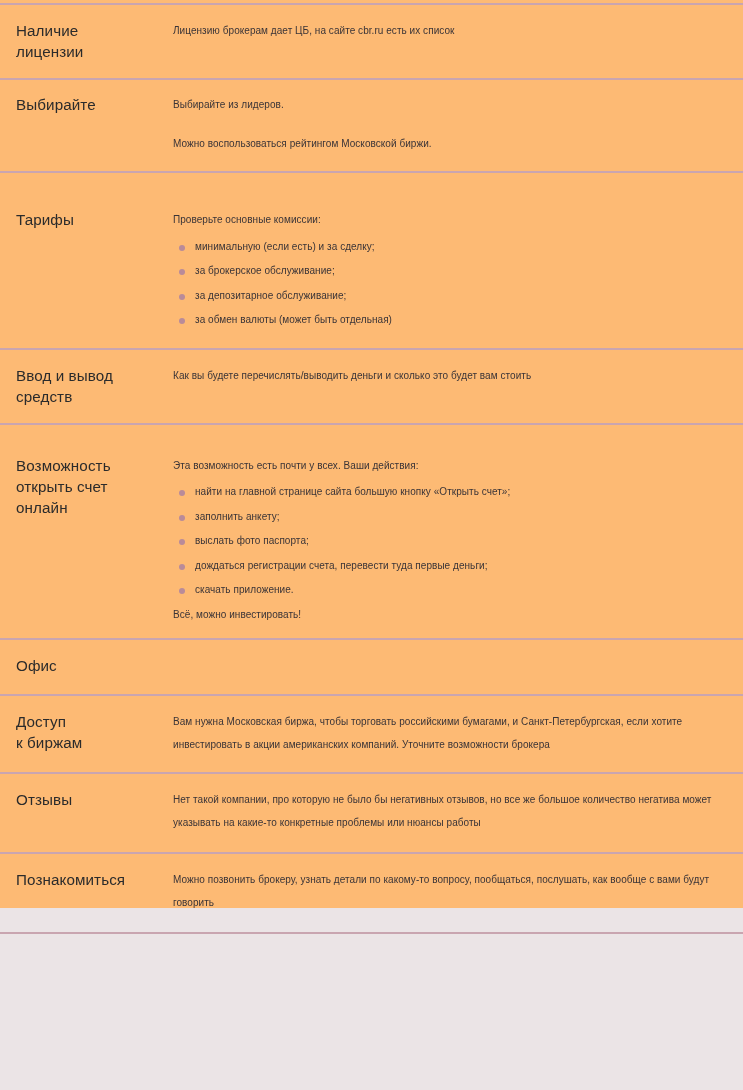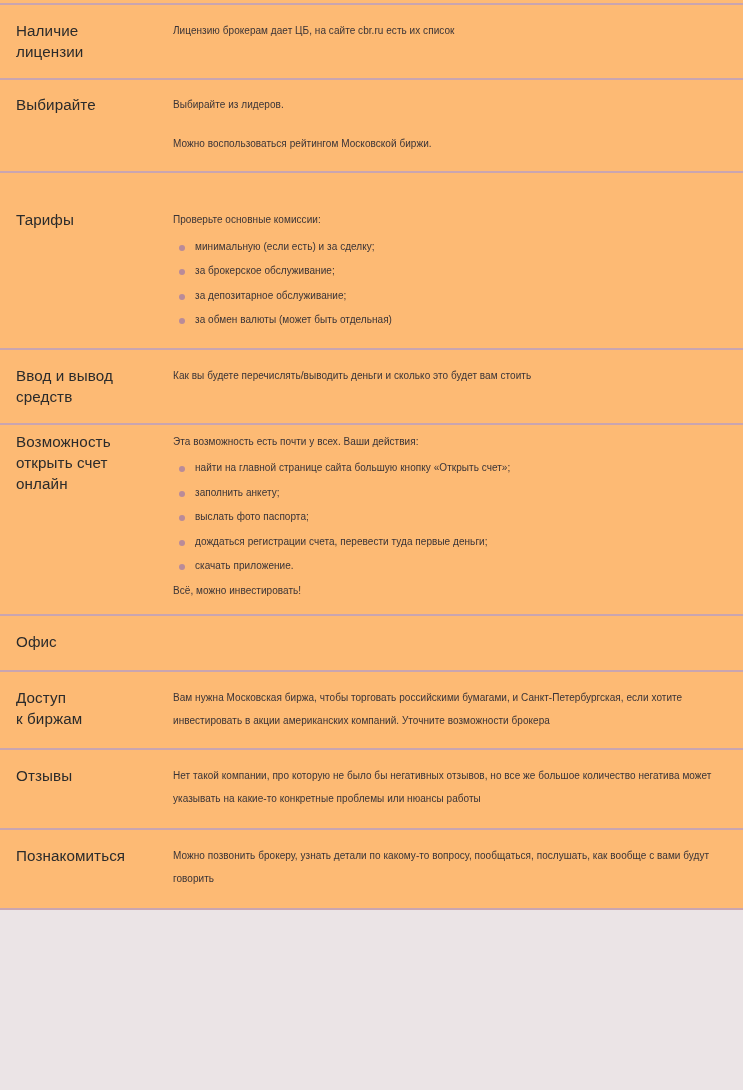--- a/index.html
+++ b/index.html
@@ -91,21 +91,21 @@
 
   .after-list {
     margin: 2px 0 0 0;
   }
 
   
   .row.r-license   { padding-top: 15px; padding-bottom: 16px; }
   .row.r-ratings   { padding-top: 14px; padding-bottom: 16px; }
   .row.r-tariffs   { padding-top: 14px; padding-bottom: 14px; margin-top: 22px; }
   .row.r-funds     { padding-top: 15px; padding-bottom: 16px; }
-  .row.r-online    { padding-top: 6px; padding-bottom: 12px; }
+  .row.r-online    { padding-top: 30px; padding-bottom: 12px; }
   .row.r-office    { padding-top: 15px; padding-bottom: 18px; align-items: center; }
   .row.r-exchange  { padding-top: 15px; padding-bottom: 16px; }
   .row.r-reviews   { padding-top: 15px; padding-bottom: 18px; }
   .row.r-meet      { padding-top: 15px; padding-bottom: 18px; }
 </style>
 </head>
 <body>
 
 <div class="sheet">
 

